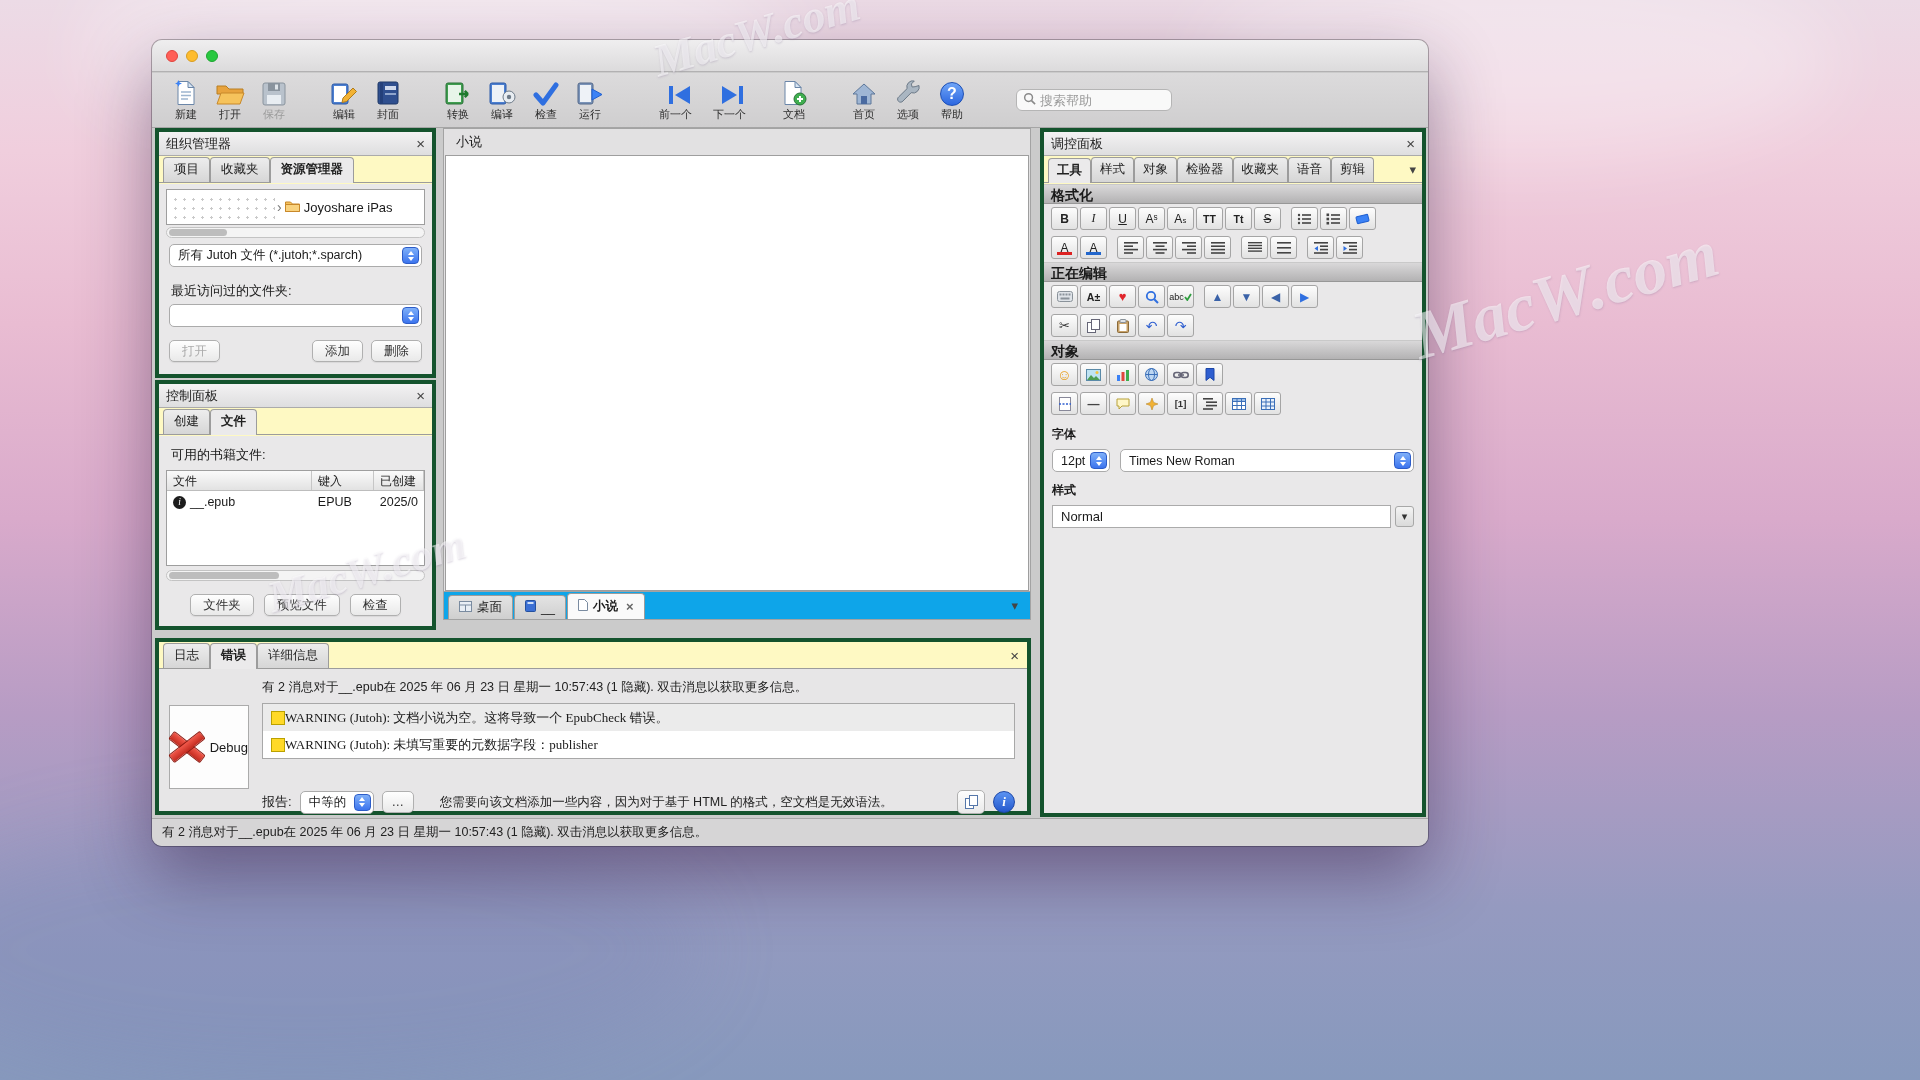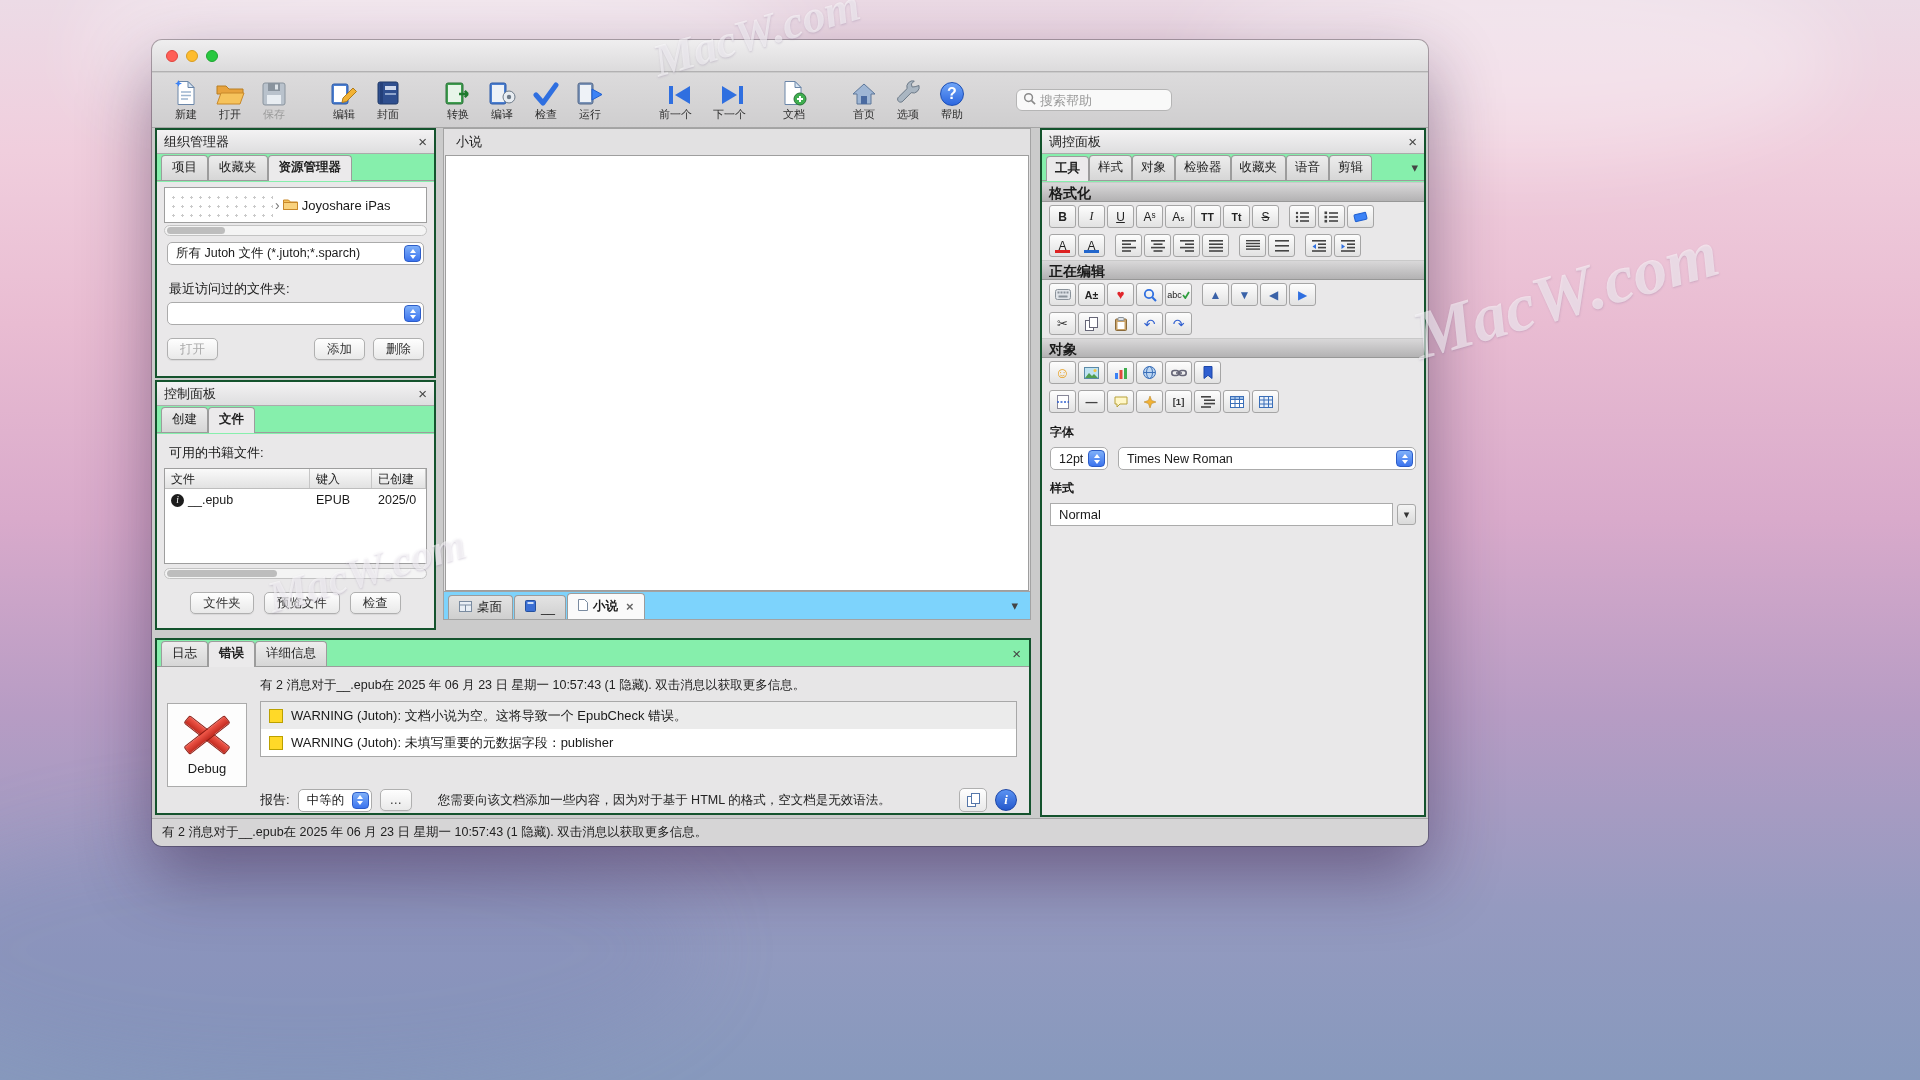--- a/index.html
+++ b/index.html
@@ -51,21 +51,21 @@
   .searchbox input { border:none; outline:none; background:transparent; width:118px; font-size:13px; color:#333;
     font-family:inherit; }
   .searchbox input::placeholder { color:#9a9a9a; }
 
   .content { position:absolute; top:88px; left:0; right:0; bottom:28px; background:#cbcbcb; }
   .statusbar { position:absolute; left:0; right:0; bottom:0; height:28px; background:#d6d5d6;
     border-top:1px solid #a8a8a8; border-radius:0 0 10px 10px; display:flex; align-items:center;
     padding:0 10px; font-size:12.5px; color:#222; }
 
   
-  .panel { position:absolute; background:#86efac; border:2px solid #14532d; }
+  .panel { position:absolute; background:#fef9c3; border:4px solid #14532d; }
   .phead { height:24px; display:flex; align-items:center; padding:0 7px;
     background:linear-gradient(#f3f2f3,#dededf); border-bottom:1px solid #ababab; font-size:13px; }
   .pclose { margin-left:auto; font-size:15px; color:#444; line-height:1; cursor:default; }
   .tabs { height:27px; display:flex; align-items:flex-end; padding-left:4px; border-bottom:1px solid #9c9c9c; position:relative; }
   .tab { padding:3px 10px 4px; margin-right:0; font-size:12.5px; color:#222;
     background:linear-gradient(#ededed,#d6d6d6); border:1px solid #9c9c9c; border-bottom:none;
     border-radius:4px 4px 0 0; white-space:nowrap; }
   .tab.active { background:#ebeaeb; font-weight:bold; position:relative; z-index:2; margin-bottom:-1px; padding-bottom:5px; }
   .pbody { position:absolute; top:52px; left:0; right:0; bottom:0; background:#e9e8e9; }
 
@@ -112,44 +112,44 @@
   .info-dot { width:13px; height:13px; border-radius:50%; background:#1c1c1c; color:#fff;
     font-family:"Liberation Serif",serif; font-style:italic; font-size:9.5px; display:inline-flex;
     align-items:center; justify-content:center; flex:none; }
   .cp-scroll { position:absolute; left:7px; top:134px; right:7px; }
   .cp-btnrow { position:absolute; left:0; right:0; top:158px; display:flex; justify-content:center; gap:10px; }
 
   
   .editor { position:absolute; left:291px; top:0; width:588px; height:492px; background:#e2e1e2; border:1px solid #a3a3a3; }
   .ed-title { height:26px; display:flex; align-items:center; padding:0 12px; font-size:13px; }
   .ed-page { position:absolute; top:26px; left:1px; right:1px; bottom:28px; background:#fff; border:1px solid #9e9e9e; }
-  .ed-tabbar { position:absolute; left:0; right:0; bottom:0; height:28px; background:#7dd3fc; border-top:1px solid #a3a3a3;
+  .ed-tabbar { position:absolute; left:0; right:0; bottom:0; height:28px; background:#0ea5e9; border-top:1px solid #a3a3a3;
     display:flex; align-items:flex-end; padding:0 4px; }
   .ed-tab { display:flex; align-items:center; gap:5px; height:24px; padding:0 10px; margin-right:1px;
     background:linear-gradient(#e3e3e3,#cfcfcf); border:1px solid #9c9c9c; border-bottom:none;
     border-radius:4px 4px 0 0; font-size:12.5px; }
   .ed-tab.active { background:#fafafa; font-weight:bold; height:26px; }
   .ed-tab .xclose { color:#666; font-size:13px; margin-left:3px; }
   .ed-drop { margin-left:auto; align-self:center; color:#444; font-size:13px; padding:0 8px; }
 
   
   .messages { left:3px; top:510px; width:876px; height:177px; }
   .msg-tabs { padding-right:8px; }
   .msg-close { margin-left:auto; align-self:center; font-size:15px; color:#444; }
   .msg-body { position:absolute; top:27px; left:0; right:0; bottom:0; background:#e7e6e7; }
   .msg-summary { position:absolute; left:103px; top:10px; font-size:12.5px; color:#222; }
   .debugbox { position:absolute; left:10px; top:36px; width:80px; height:84px; background:#fdfdfd;
-    border:1px solid #ababab; display:flex; flex-direction:column; align-items:center; justify-content:center; gap:6px; }
+    border:1px solid #ababab; display:flex; flex-direction:row; align-items:center; justify-content:center; gap:6px; }
   .bigx { position:relative; width:46px; height:40px; }
   .bigx i { position:absolute; left:-3px; right:-3px; top:15px; height:10px;
     background:linear-gradient(#f2594b,#c22a1f); border:1px solid #8e1b12; border-radius:2px; }
   .bigx i:first-child { transform:rotate(38deg); }
   .bigx i:last-child { transform:rotate(-38deg); }
   .warnlist { position:absolute; left:103px; top:34px; right:12px; height:56px; background:#fff; border:1px solid #a8a8a8; }
-  .warnrow { height:27px; display:flex; align-items:center; gap:8px; padding:0 8px; font-size:13px; }
+  .warnrow { height:27px; display:flex; align-items:center; padding:0 8px; font-size:13px;font-family:Liberation Serif, serif; }
   .warnrow.sel { background:#ebebeb; }
   .wsq { width:14px; height:14px; background:#ffd928; border:1px solid #bba100; flex:none; }
   .msg-bottom { position:absolute; left:103px; right:12px; top:118px; height:30px; display:flex; align-items:center; gap:8px; }
   .report-combo { width:74px; flex:none; }
   .hint { font-size:12.5px; color:#222; margin-left:18px; white-space:nowrap; overflow:hidden; }
   .iconbtn { width:28px; height:24px; display:inline-flex; align-items:center; justify-content:center;
     background:linear-gradient(#fefefe,#e9e9e9); border:1px solid #b0b0b0; border-radius:5px; flex:none; }
   .info-btn { width:22px; height:22px; border-radius:50%; background:linear-gradient(#5b93f2,#2458cc);
     color:#fff; font-family:"Liberation Serif",serif; font-style:italic; font-weight:bold;
     display:inline-flex; align-items:center; justify-content:center; font-size:13px; flex:none; border:1px solid #1d47a8; }

